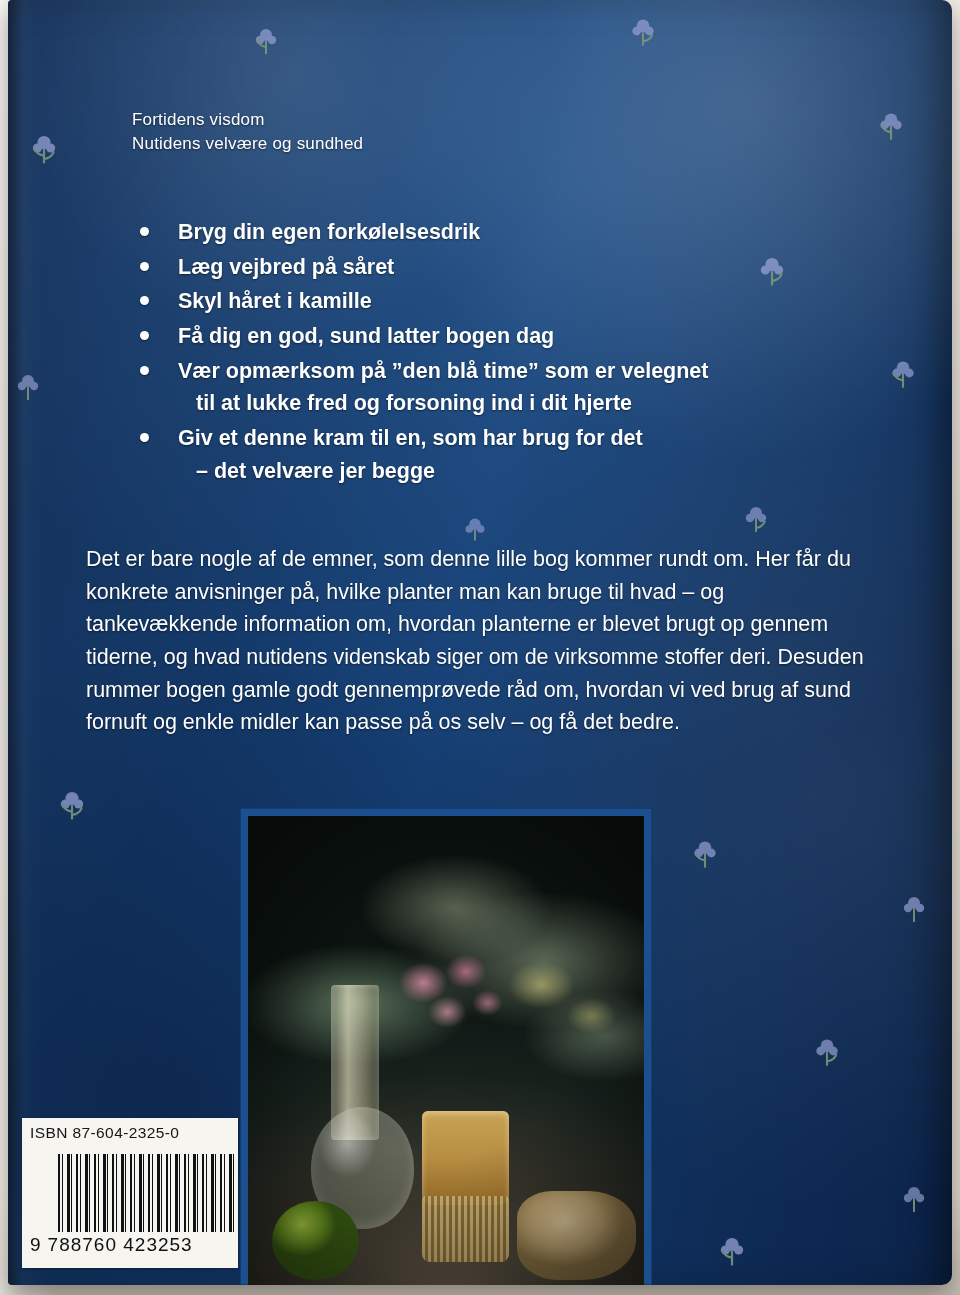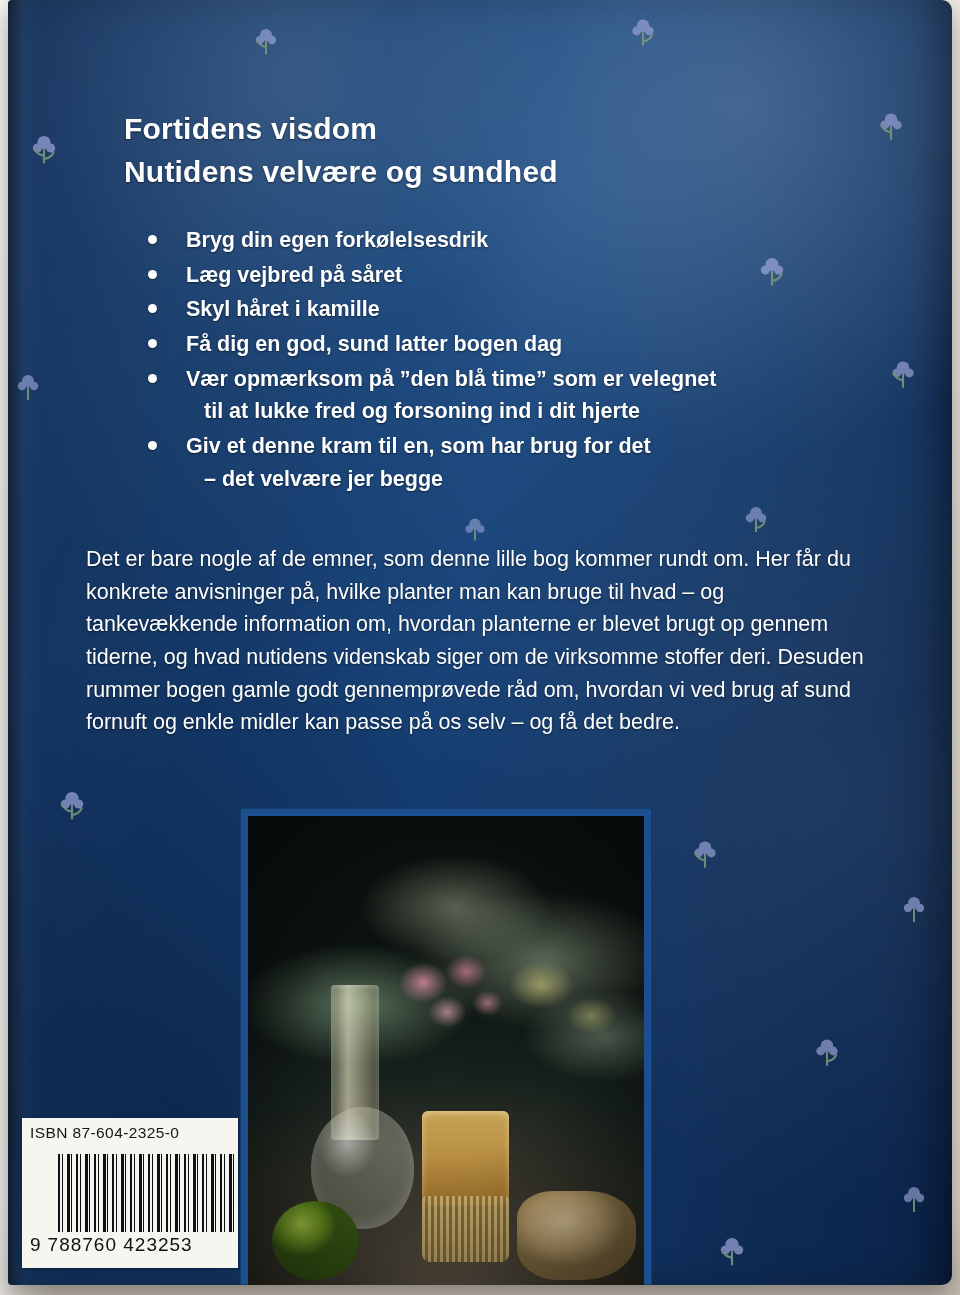--- a/index.html
+++ b/index.html
@@ -86,43 +86,43 @@
   
   .rose {
     position: absolute;
     pointer-events: none;
     opacity: .85;
   }
 
   
   .headline {
     position: absolute;
-    left: 116px;
+    left: 124px;
     top: 108px;
     width: 700px;
     color: #ffffff;
-    font-weight: bold;
-    font-size: 30px;
+    font-weight: normal;
+    font-size: 17px;
     line-height: 1.42;
     letter-spacing: .2px;
     text-shadow: 0 1px 2px rgba(0,0,0,.5);
   }
 
   .bullets {
     position: absolute;
     left: 120px;
     top: 212px;
     width: 730px;
     color: #ffffff;
     font-weight: bold;
     font-size: 21.5px;
     line-height: 1.52;
     text-shadow: 0 1px 2px rgba(0,0,0,.5);
     list-style: none;
-    margin: 12px;
+    margin: 4px;
     padding: 0;
   }
   .bullets li {
     position: relative;
     padding-left: 46px;
     margin-bottom: 2px;
   }
   .bullets li .dot {
     position: absolute;
     left: 8px;

